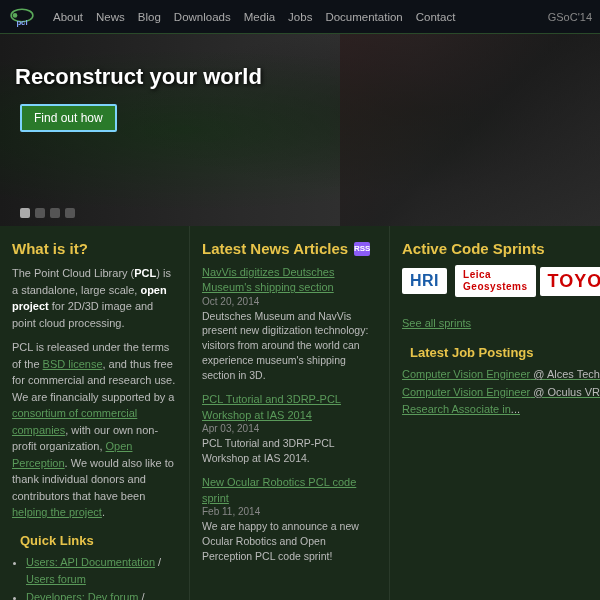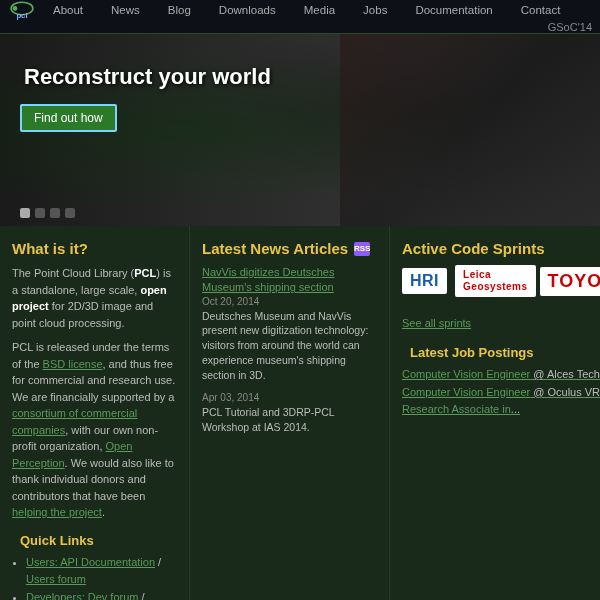--- a/index.html
+++ b/index.html
@@ -29,21 +29,21 @@
       margin-right: 8px;
     }
     .logo-icon {
       width: 28px;
       height: 20px;
       margin-right: 4px;
     }
     #nav {
       display: flex;
       align-items: flex-start;
-      gap: 18px;
+      gap: 3px;
       flex: 1;
     }
     .nav-item {
       color: #aaa;
       font-size: 11.5px;
       padding: 2px 5px;
       cursor: pointer;
       white-space: nowrap;
     }
     #gsoc-badge {
@@ -78,21 +78,21 @@
     .hero-image-block {
       position: absolute;
       right: 0; top: 0;
       width: 260px; height: 192px;
       background: linear-gradient(135deg, #2a1a1a, #1a1a1a, #333);
       opacity: 0.7;
     }
     #hero-title {
       position: absolute;
       top: 30px;
-      left: 24px;
+      left: 15px;
       color: #fff;
       font-size: 22px;
       font-weight: bold;
       text-shadow: 1px 1px 4px #000;
     }
     #find-out-btn {
       position: absolute;
       top: 70px;
       left: 20px;
       background: #2a7a2a;
@@ -334,24 +334,30 @@
       <div class="rss-icon">RSS</div>
     </div>
 
     <div class="news-item">
       <div class="news-item-title">NavVis digitizes Deutsches Museum's shipping section</div>
       <div class="news-item-date">Oct 20, 2014</div>
       <div class="news-item-desc">Deutsches Museum and NavVis present new digitization technology: visitors from around the world can experience museum's shipping section in 3D.</div>
     </div>
 
     <div class="news-item">
+      <div class="news-item-title">PCL Tutorial and 3DRP-PCL Workshop at IAS 2014</div>
       <div class="news-item-date">Apr 03, 2014</div>
       <div class="news-item-desc">PCL Tutorial and 3DRP-PCL Workshop at IAS 2014.</div>
     </div>
 
+    <div class="news-item">
+      <div class="news-item-title">New Ocular Robotics PCL code sprint</div>
+      <div class="news-item-date">Feb 11, 2014</div>
+      <div class="news-item-desc">We are happy to announce a new Ocular Robotics and Open Perception PCL code sprint!</div>
+    </div>
   </div>
 
   <div id="col-right">
     <div class="section-title">Active Code Sprints</div>
 
     <div class="sponsor-logos">
       <div class="sponsor-row">
         <div class="sponsor-logo hri">HRI</div>
         <div class="sponsor-logo leica" style="font-size:10px; line-height:1.2;">Leica<br>Geosystems</div>
       </div>

